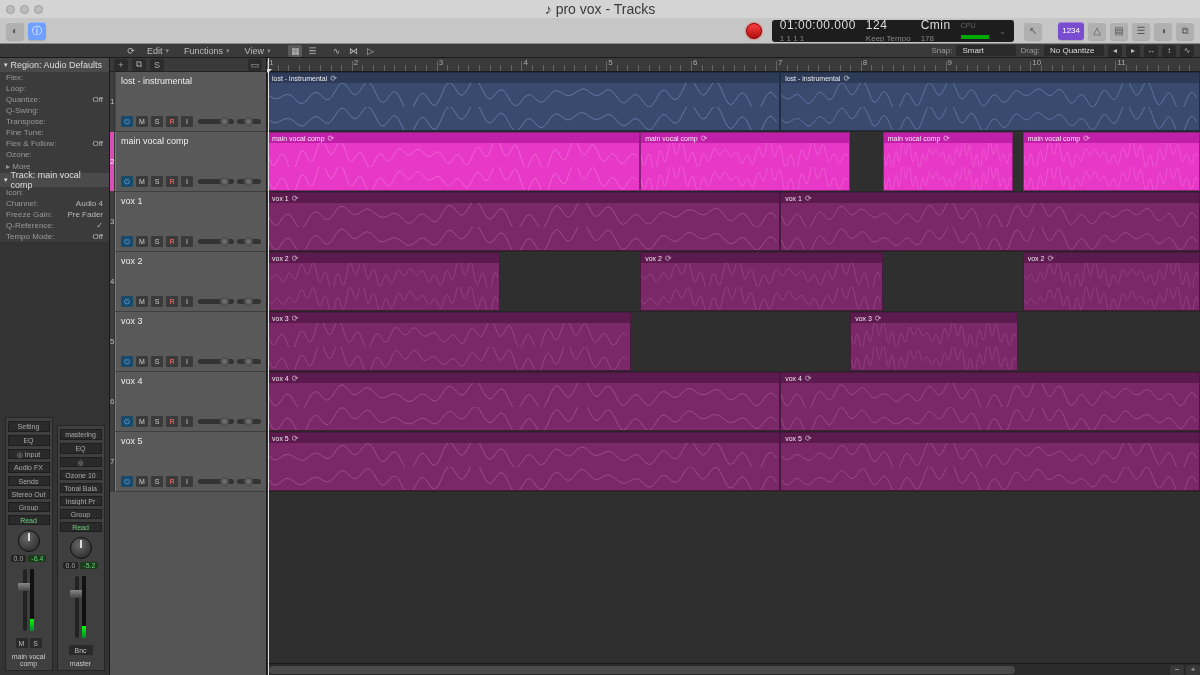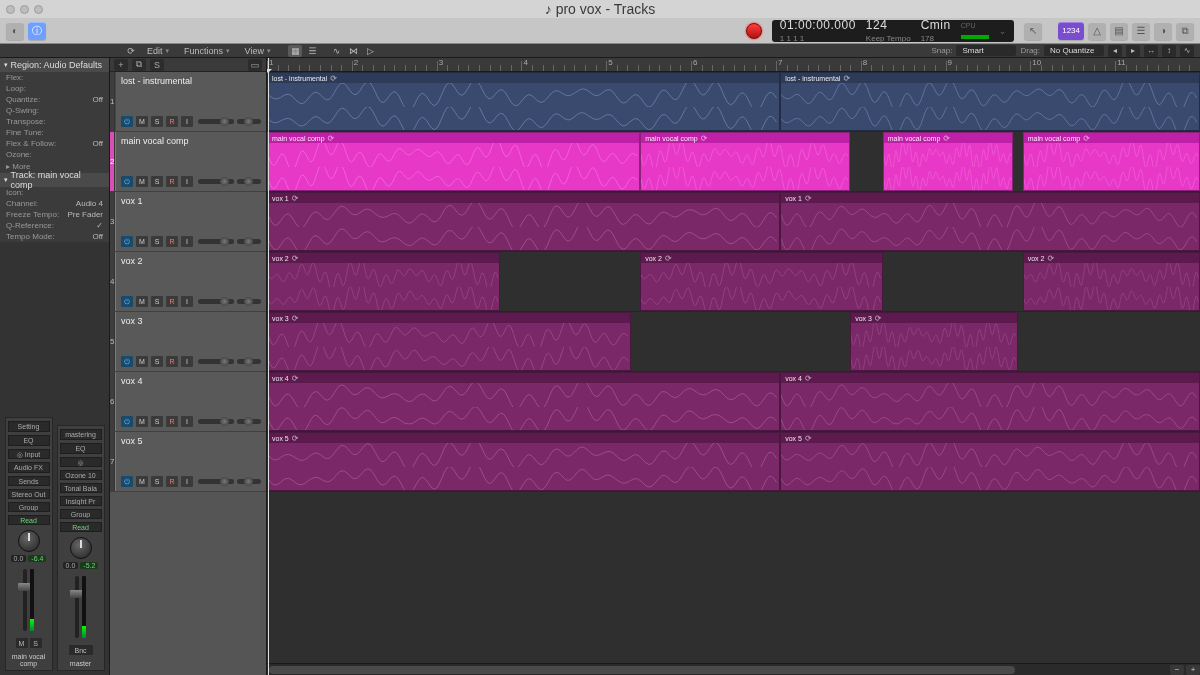--- a/index.html
+++ b/index.html
@@ -256,21 +256,21 @@
     <div id="insp-track-rows">
         <div class="insp-row">
           <span>Icon:</span>
           <span class="v"></span>
         </div>
         <div class="insp-row">
           <span>Channel:</span>
           <span class="v">Audio 4</span>
         </div>
         <div class="insp-row">
-          <span>Freeze Tempo:</span>
+          <span>Freeze Gain:</span>
           <span class="v">Pre Fader</span>
         </div>
         <div class="insp-row">
           <span>Q-Reference:</span>
           <span class="v">✓</span>
         </div>
         <div class="insp-row">
           <span>Tempo Mode:</span>
           <span class="v">Off</span>
         </div>

